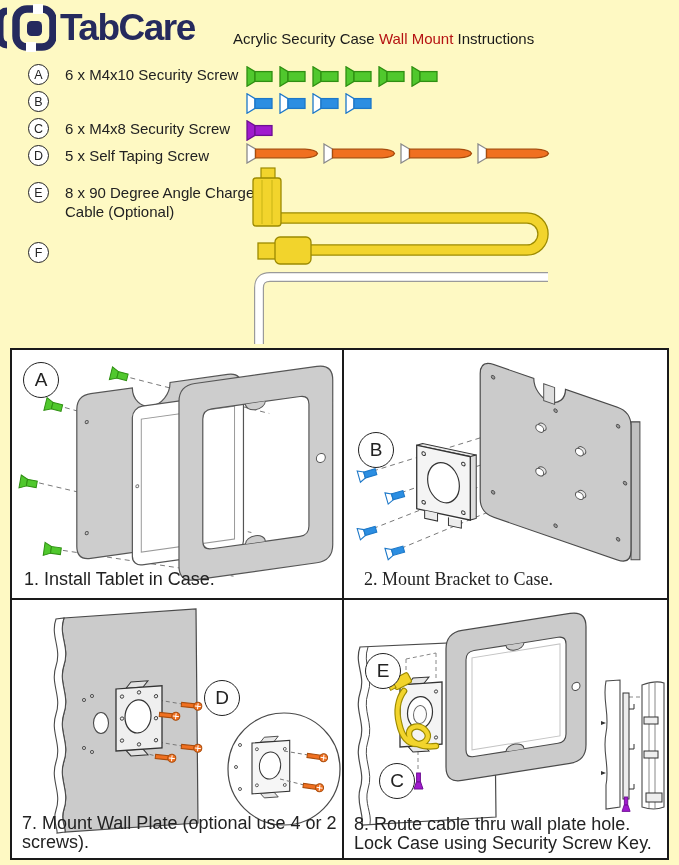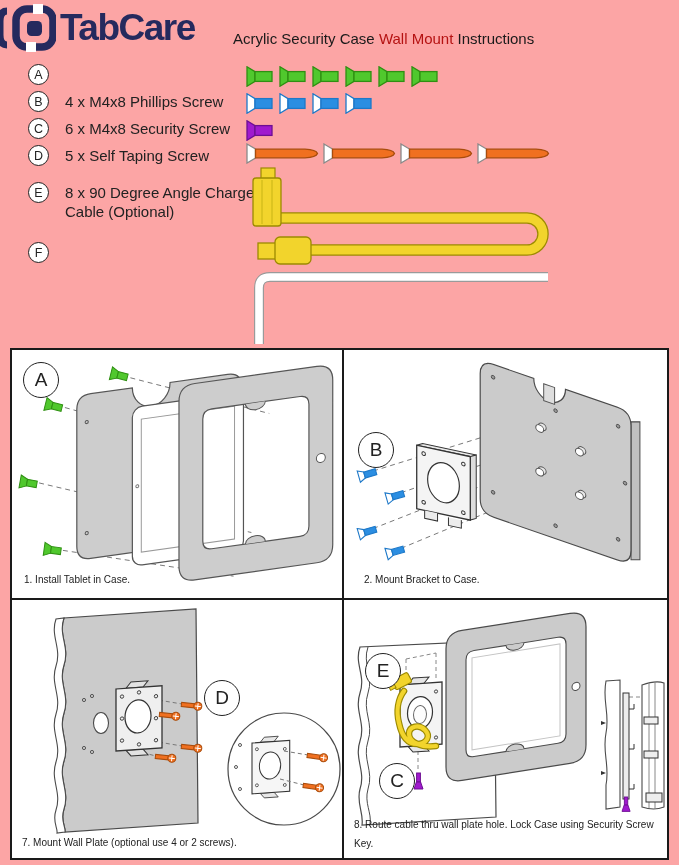--- a/index.html
+++ b/index.html
@@ -1,16 +1,16 @@
 <!DOCTYPE html>
 <html><head>
 <meta charset="utf-8">
 <style>
   html,body{margin:0;padding:0;background:#fff;}
-  .page{position:relative;width:679px;height:865px;background:#fca5a5;overflow:hidden;
+  .page{position:relative;width:679px;height:865px;background:#fef9c3;overflow:hidden;
         font-family:"Liberation Sans","DejaVu Sans",sans-serif;color:#1a1a1a;}
   
   .header{position:absolute;left:0;top:0;width:679px;height:56px;}
   .logo{position:absolute;left:0;top:4px;height:48px;display:flex;align-items:center;}
   .brand{font-size:37px;font-weight:700;color:#252a5e;letter-spacing:-1.5px;margin-left:4px;}
   .title{position:absolute;left:217px;top:14px;margin:16px;font-size:15px;font-weight:400;white-space:nowrap;}
   .title .hl{color:#b51212;}
   
   .part-row{position:absolute;display:flex;align-items:flex-start;}
   .badge{width:21px;height:21px;border:1.4px solid #222;border-radius:50%;box-sizing:border-box;
@@ -18,23 +18,23 @@
   .part-label{font-size:15px;line-height:19px;color:#222;margin-left:16px;padding-top:1px;}
   .gfx{position:absolute;display:flex;align-items:center;gap:5px;}
   .gfx.long{gap:3px;}
   
   .grid{position:absolute;left:10px;top:348px;width:659px;height:512px;box-sizing:border-box;
         border:2px solid #1a1a1a;display:grid;grid-template-columns:332px 1fr;grid-template-rows:250px 1fr;}
   .panel{position:relative;overflow:hidden;background:#fff;}
   .panel.br{border-right:2px solid #1a1a1a;}
   .panel.bb{border-bottom:2px solid #1a1a1a;}
   .panel svg.illus{position:absolute;left:0;top:0;width:100%;height:100%;}
-  .caption{position:absolute;margin:0;font-size:10px;color:#222;line-height:19px;}
+  .caption{position:absolute;margin:0;font-size:18px;color:#222;line-height:19px;}
   .cap1{left:12px;bottom:9px;}
-  .cap2{left:20px;bottom:9px;}
+  .cap2{left:20px;bottom:9px;font-family:Liberation Serif, serif;}
   .cap3{left:10px;bottom:6px;}
   .cap4{left:10px;bottom:5px;width:312px;}
   .pbadge{position:absolute;width:36px;height:36px;border:1.7px solid #222;border-radius:50%;box-sizing:border-box;
           display:flex;align-items:center;justify-content:center;font-size:19px;color:#222;background:#fff;}
 </style>
 </head>
 <body>
 
 <div class="page">
 
@@ -49,24 +49,24 @@
       </svg>
       <span class="brand">TabCare</span>
     </div>
     <h1 class="title"><span>Acrylic Security Case </span><span class="hl">Wall Mount</span><span> Instructions</span></h1>
   </div>
 
   <div>
 
     <div class="part-row" style="left:28px;top:64px;">
       <span class="badge">A</span>
+      <span class="part-label">6 x M4x10 Security Screw</span>
     </div>
     <div class="part-row" style="left:28px;top:91px;">
       <span class="badge">B</span>
-      <span class="part-label">4 x M4x8 Phillips Screw</span>
     </div>
     <div class="part-row" style="left:28px;top:118px;">
       <span class="badge">C</span>
       <span class="part-label">6 x M4x8 Security Screw</span>
     </div>
     <div class="part-row" style="left:28px;top:145px;">
       <span class="badge">D</span>
       <span class="part-label">5 x Self Taping Screw</span>
     </div>
     <div class="part-row" style="left:28px;top:182px;">

